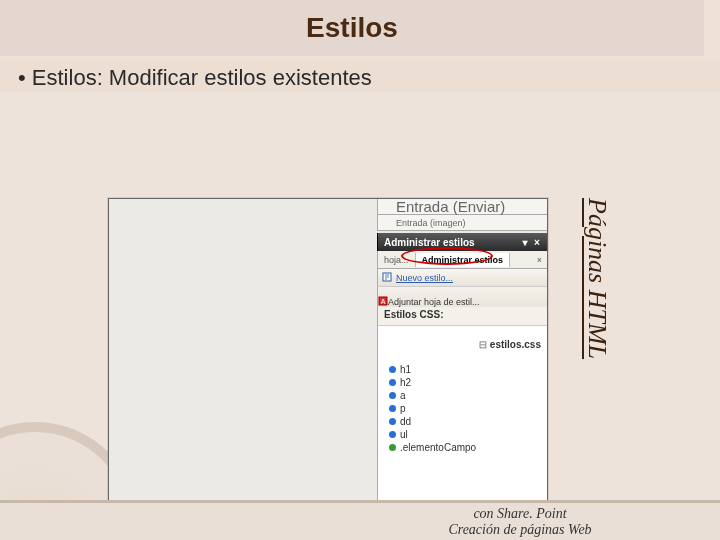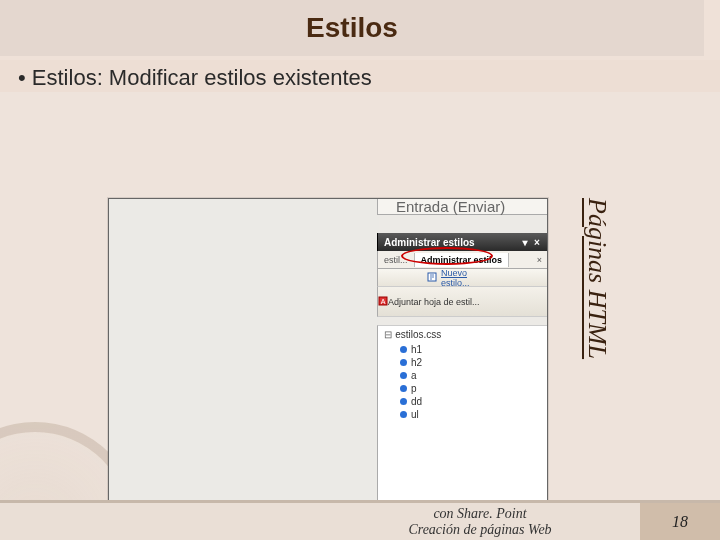--- a/index.html
+++ b/index.html
@@ -68,43 +68,43 @@
   .sc-tab.active { background: #fff; font-weight: bold; color: #000; position: relative; }
   .sc-tabs .x { margin-left: auto; padding: 0 5px; color: #555; }
   .red-oval {
     position: absolute; top: 48px; right: 54px; width: 92px; height: 18px;
     border: 2px solid #c00; border-radius: 50%;
     pointer-events: none;
   }
   .sc-toolbar {
     position: absolute; top: 70px; right: 0; width: 170px; height: 18px;
     background: linear-gradient(#f8f6f0,#e8e4da); border-left: 1px solid #aaa; border-bottom: 1px solid #ccc;
-    display: flex; align-items: center; font-size: 9px; color: #2a5aa8; padding-left: 45px;
+    display: flex; align-items: center; font-size: 9px; color: #2a5aa8;
   }
   .sc-toolbar .ico { margin: 0 4px; display:inline-block; }
   .sc-toolbar .link { text-decoration: underline; color: #2a5aa8; cursor: pointer; }
   .sc-toolbar .opt { margin-left: auto; margin-right: 6px; color: #333; margin-top: 39px; }
   .sc-toolbar2 {
     position: absolute; top: 88px; right: 0; width: 170px; height: 30px;
     background: linear-gradient(#f4f1ea,#e4e0d6); border-left: 1px solid #aaa; border-bottom: 1px solid #ccc;
     display: flex; align-items: center; font-size: 9px; color: #333;
   }
   .sc-section-lbl {
     position: absolute; top: 108px; right: 0; width: 170px; height: 18px;
     background: #f4f1ea; border-left: 1px solid #aaa;
     font-size: 10px; font-weight: bold; color: #333; padding: 2px 6px;
   }
   .sc-tree {
     position: absolute; top: 126px; right: 0; width: 170px; bottom: 72px;
     background: #fff; border-left: 1px solid #aaa; border-top: 1px solid #ccc;
     font-size: 10px; color: #333; overflow: hidden;
   }
-  .sc-tree .root { padding: 3px 6px; font-weight: normal; }
+  .sc-tree .root { padding: 13px 6px; font-weight: bold; text-align: right; }
   .sc-tree .root::before { content: "⊟ "; color: #666; font-weight: normal; }
-  .sc-tree ul { list-style: none; padding-left: 22px; }
+  .sc-tree ul { list-style: none; padding-left: 11px; }
   .sc-tree li { padding: 1px 0; display: flex; align-items: center; gap: 4px; }
   .dot-blue { width: 7px; height: 7px; border-radius: 50%; background: #2a6fd6; display: inline-block; }
   .dot-green { width: 7px; height: 7px; border-radius: 50%; background: #3a9a3a; display: inline-block; }
   .sc-preview-lbl {
     position: absolute; bottom: 54px; right: 0; width: 170px; height: 18px;
     background: #eceae4; border-left: 1px solid #aaa; border-top: 1px solid #ccc;
     font-size: 9px; font-weight: bold; color: #333; padding: 3px 6px;
     white-space: nowrap; overflow: hidden; text-overflow: ellipsis;
   }
   .sc-preview {
@@ -157,30 +157,33 @@
   <div class="screenshot-wrap">
     <div class="seal"></div>
     <div class="valencia-text">VALÈNCIA</div>
 
     <div class="sc">
       <div class="sc-left-grey"></div>
 
       <div class="sc-hdr1">
         <span>Entrada (Enviar)</span>
       </div>
+      <div class="sc-hdr2">
+        <span>Entrada (imagen)</span>
+      </div>
 
       <div class="sc-titlebar">
         <span>Administrar estilos</span>
         <span class="spacer"></span>
         <span class="winbtn">▾</span>
         <span class="winbtn">×</span>
       </div>
 
       <div class="sc-tabs">
-        <div class="sc-tab"><span>estil...</span></div>
+        <div class="sc-tab"><span>hoja...</span></div>
         <div class="sc-tab active"><span>Administrar estilos</span></div>
         <div class="x">×</div>
       </div>
       <div class="red-oval"></div>
 
       <div class="sc-toolbar">
         <span class="ico">
           <svg class="mini-ico" viewBox="0 0 10 10">
               <rect x="1" y="1" width="8" height="8" fill="#fff" stroke="#2a5aa8"></rect>
               <path d="M3 3h4M3 5h4M3 7h2" stroke="#2a5aa8" stroke-width="0.8"></path>
@@ -193,20 +196,21 @@
       <div class="sc-toolbar2">
         <span class="ico">
           <svg class="mini-ico" viewBox="0 0 10 10">
               <rect x="1" y="1" width="8" height="8" fill="#d33" stroke="#900"></rect>
               <text x="5" y="8" font-size="7" text-anchor="middle" fill="#fff">A</text>
             </svg>
         </span>
         <span>Adjuntar hoja de estil...</span>
       </div>
 
+      <div class="sc-section-lbl">Estilos CSS:</div>
 
       <div class="sc-tree">
         <div class="root">estilos.css</div>
         <ul>
           <li>
               <span class="dot-blue"></span>
               <span>h1</span>
             </li>
           <li>
               <span class="dot-blue"></span>
@@ -220,35 +224,38 @@
               <span class="dot-blue"></span>
               <span>p</span>
             </li>
           <li>
               <span class="dot-blue"></span>
               <span>dd</span>
             </li>
           <li>
               <span class="dot-blue"></span>
               <span>ul</span>
+            </li>
+          <li>
+              <span class="dot-green"></span>
+              <span>.elementoCampo</span>
             </li>
         </ul>
       </div>
 
       <div class="sc-preview-lbl">Vista previa del estilo seleccion...</div>
       <div class="sc-preview">
         
       </div>
 
     </div>
 
     <div class="side-label">Páginas HTML</div>
   </div>
 
   <div class="footer">
     <div class="footer-center">
       <div>con Share. Point</div>
       <div>Creación de páginas Web</div>
     </div>
-    <div class="footer-right">18</div>
   </div>
 
 </div>
 
 </body></html>

